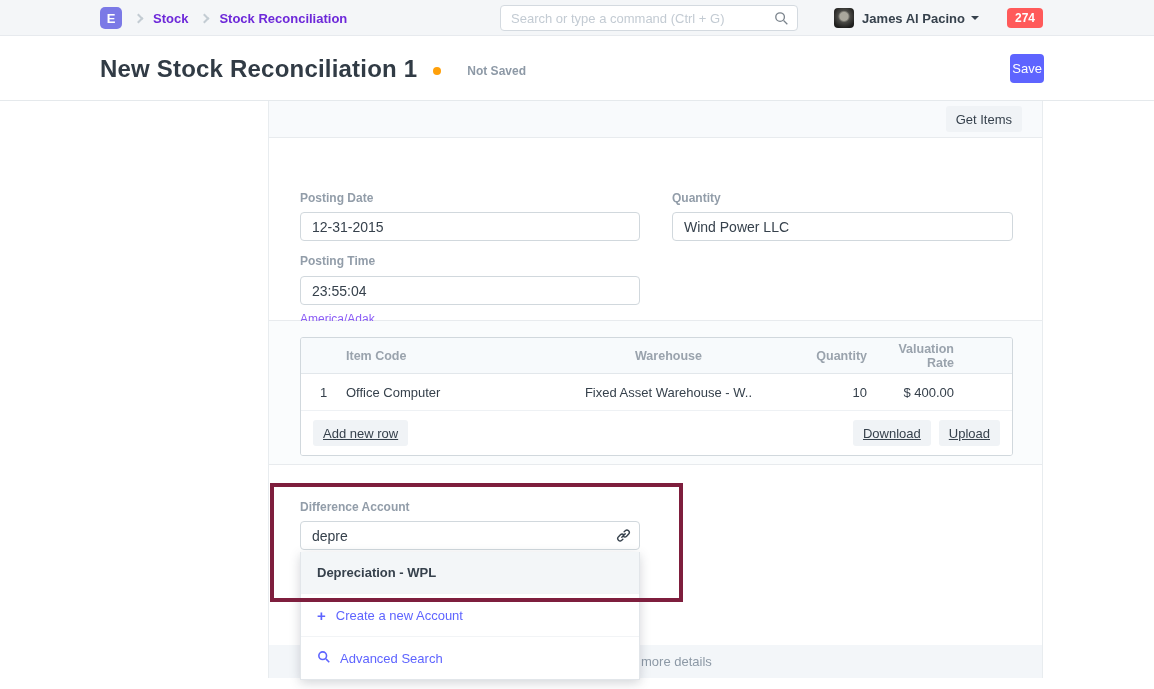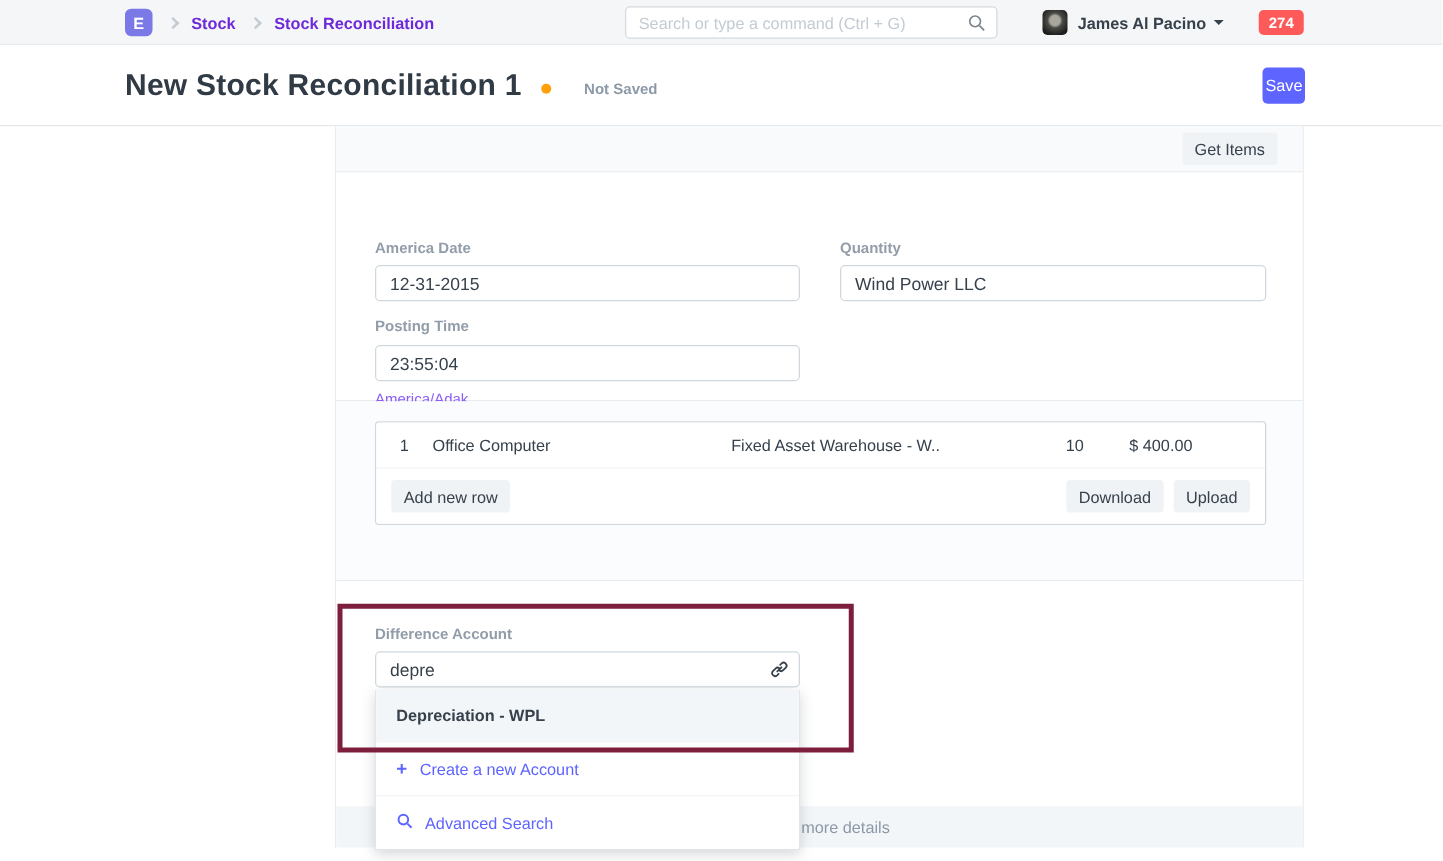--- a/index.html
+++ b/index.html
@@ -100,21 +100,21 @@
   }
   .grid-row { display:grid; grid-template-columns:45px 200px 245px 80px 141px; align-items:center; }
   .grid-header { height:36px; background:#f7fafc; border-bottom:1px solid #e2e7eb; }
   .grid-header .gc { font-size:12.5px; font-weight:700; color:#9aa3ad; }
   .grid-body-row { height:37px; background:#fff; border-bottom:1px solid #eef1f4; font-size:13px; color:#36414c; cursor:pointer; }
   .gc-idx { text-align:center; color:#36414c; }
   .gc-item { text-align:left; }
   .gc-wh { text-align:center; }
   .gc-qty { text-align:right; padding-right:4px; }
   .gc-rate { text-align:right; padding-right:58px; }
-  .grid-footer { height:44px; display:flex; align-items:center; padding:0 12px; background:#fff; }
+  .grid-footer { height:44px; display:flex; align-items:center; padding:0 12px; background:#fff;text-decoration:underline; }
   .grid-footer .spacer { flex:1; }
   .grid-footer .btn-default + .btn-default { margin-left:8px; }
 
   
   .section-diff { position:absolute; left:0; top:364px; width:773px; height:180px; background:#fff; }
   .link-field-wrap { position:absolute; left:31px; top:56px; width:340px; height:29px; }
   .link-field-wrap .text-input { left:0; top:0; width:340px; padding-right:30px; }
   .link-icon { position:absolute; right:9px; top:7px; pointer-events:none; }
 
   
@@ -187,33 +187,40 @@
   <button class="save-btn">Save</button>
 </div>
 
 <div class="form-column">
 
   <div class="section-toolbar">
     <button class="btn-default get-items-btn">Get Items</button>
   </div>
 
   <div class="section-fields">
-    <span class="field-label" style="left:31px; top:53px;">America Date</span>
+    <span class="field-label" style="left:31px; top:53px;">Posting Date</span>
     <input class="text-input" style="left: 31px; top: 74px;" type="text" value="12-31-2015">
 
     <span class="field-label" style="left:403px; top:53px;">Quantity</span>
     <input class="text-input" style="left: 403px; top: 74px; width: 341px;" type="text" value="Wind Power LLC">
 
     <span class="field-label" style="left:31px; top:116px;">Posting Time</span>
     <input class="text-input" style="left: 31px; top: 138px;" type="text" value="23:55:04">
     <span class="helper-text" style="left:31px; top:174px;">America/Adak</span>
   </div>
 
   <div class="section-table">
     <div class="grid-wrapper">
+      <div class="grid-row grid-header">
+        <span class="gc gc-idx"></span>
+        <span class="gc gc-item">Item Code</span>
+        <span class="gc gc-wh">Warehouse</span>
+        <span class="gc gc-qty">Quantity</span>
+        <span class="gc gc-rate">Valuation Rate</span>
+      </div>
       <div class="grid-row grid-body-row">
         <span class="gc gc-idx">1</span>
         <span class="gc gc-item">Office Computer</span>
         <span class="gc gc-wh">Fixed Asset Warehouse - W..</span>
         <span class="gc gc-qty">10</span>
         <span class="gc gc-rate">$ 400.00</span>
       </div>
       <div class="grid-footer">
         <button class="btn-default">Add new row</button>
         <span class="spacer"></span>

